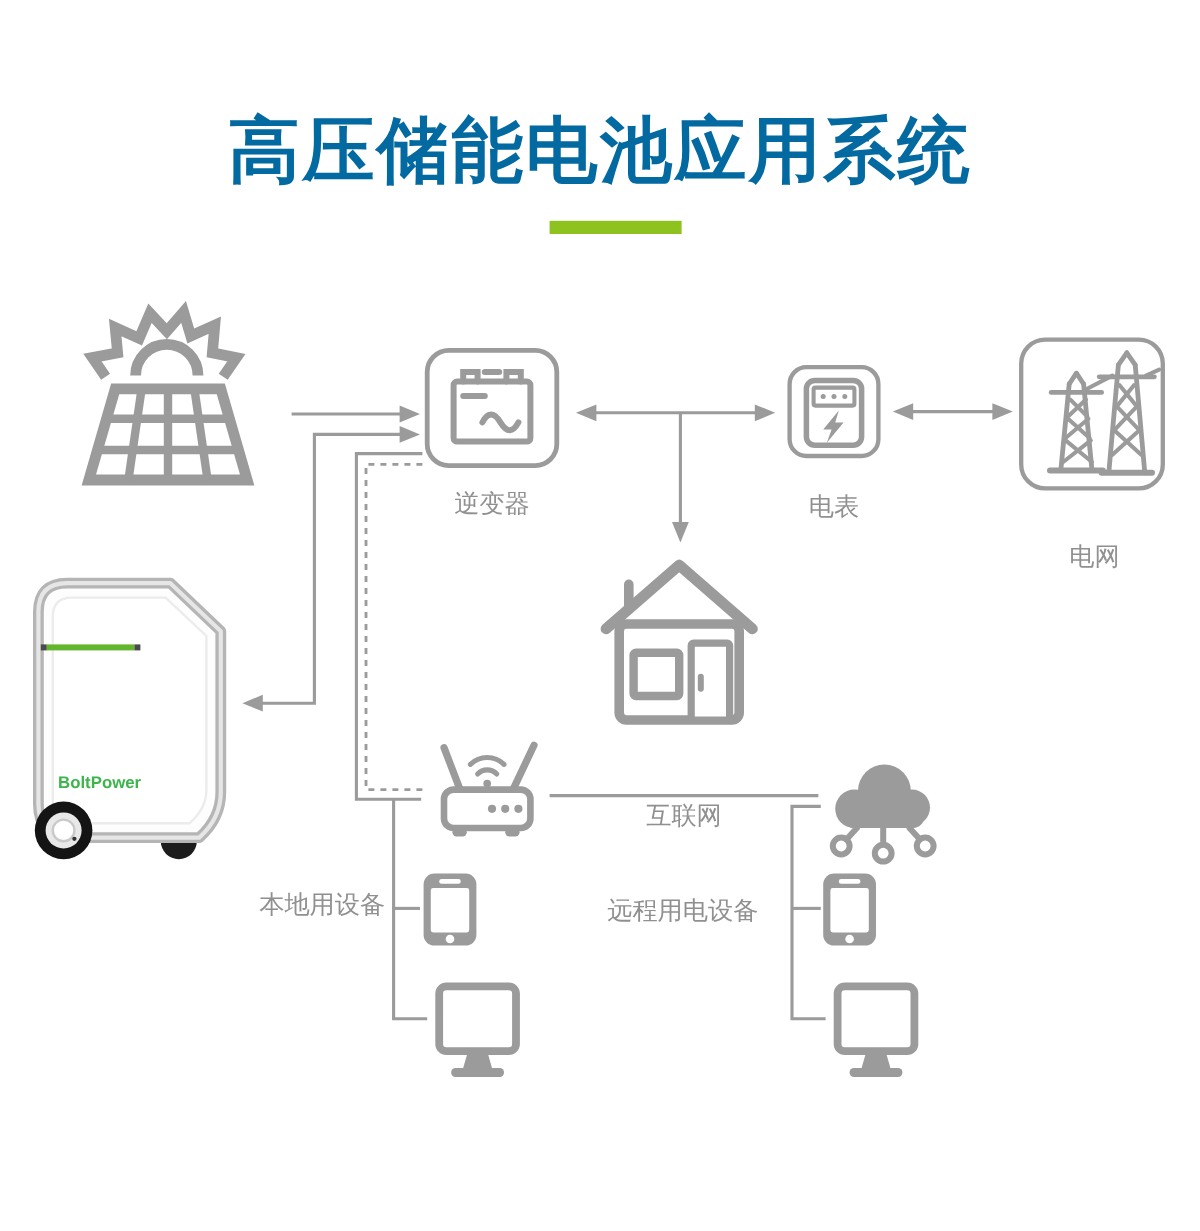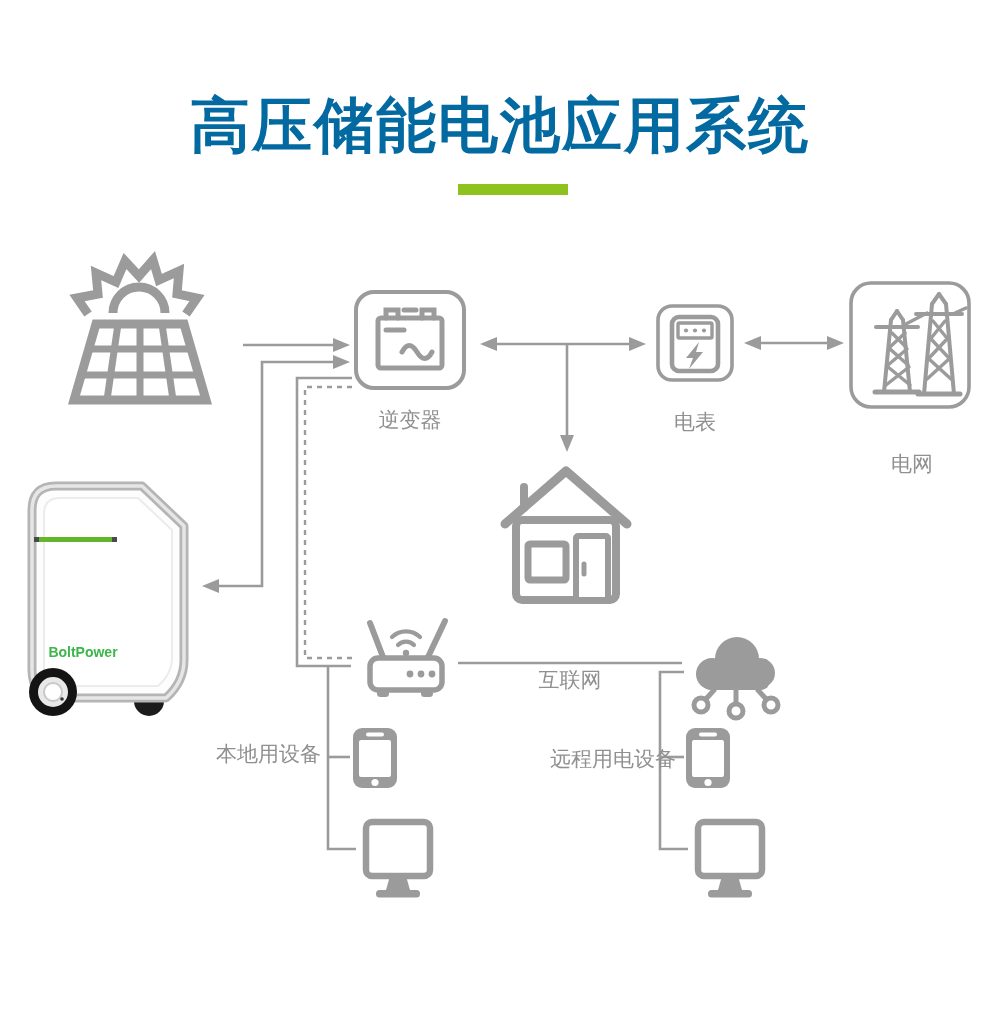--- a/index.html
+++ b/index.html
@@ -9,21 +9,21 @@
          font-size:60px;font-weight:900;color:#0369a1;letter-spacing:2px;}
   .title-underline{position:absolute;left:458px;top:184px;width:110px;height:11px;background:#8dc21f;}
   .node-label{position:absolute;color:#909090;font-size:21px;text-align:center;white-space:nowrap;}
   svg{position:absolute;overflow:visible;}
   .lbl-solar{left:60px;top:406px;width:160px;}
   .lbl-inverter{left:350px;top:406px;width:120px;}
   .lbl-meter{left:645px;top:408px;width:100px;}
   .lbl-grid{left:862px;top:414px;width:100px;margin-top:36px;}
   .lbl-internet{left:510px;top:666px;width:120px;}
   .lbl-local{left:216px;top:740px;width:104px;text-align:right;}
-  .lbl-remote{left:548px;top:745px;width:128px;text-align:right;}
+  .lbl-remote{left:504px;top:745px;width:128px;text-align:right;}
 </style>
 </head>
 <body>
 
 <div class="canvas">
 
   <div class="title">高压储能电池应用系统</div>
   <div class="title-underline"></div>
 
   <svg style="left:0;top:0" width="1000" height="1026" viewBox="0 0 1000 1026">

